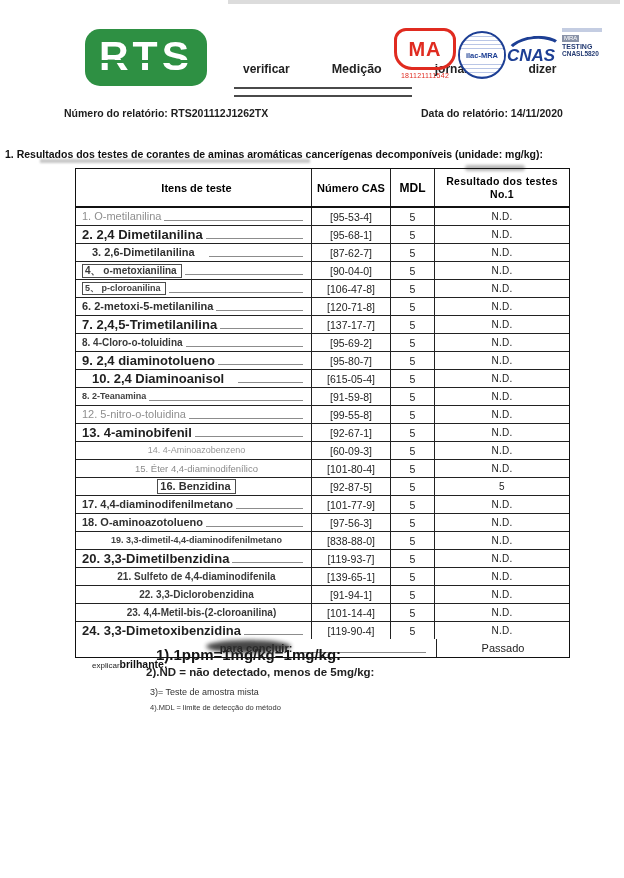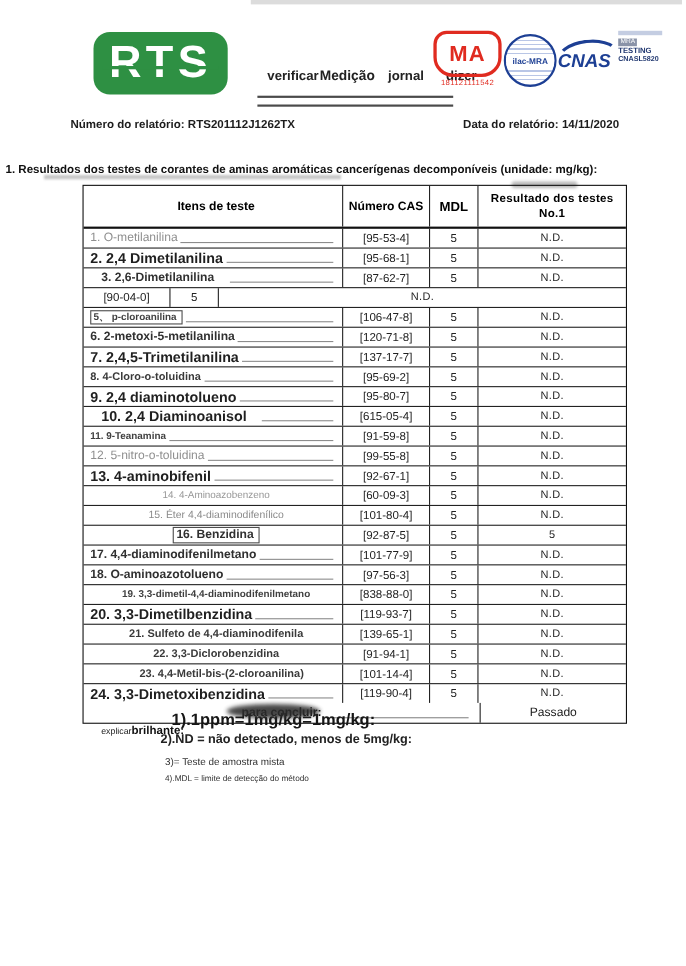--- a/index.html
+++ b/index.html
@@ -14,21 +14,21 @@
   
   .topstrip{top:0;left:228px;width:392px;height:4px;background:#dcdcdc;}
 
   
   .rts-logo{left:85px;top:29px;width:122px;height:57px;background:var(--green);
             border-radius:15px;display:flex;align-items:center;justify-content:center;}
   .rts-text{color:#fff;font-size:41px;font-weight:900;letter-spacing:4px;line-height:1;
             transform:translateY(-1px);}
   .rts-stripe{position:absolute;left:8px;right:8px;top:55%;height:3px;background:var(--green);}
 
-  .hdr-words{left:243px;top:62px;display:flex;align-items:flex-start;}
+  .hdr-words{left:243px;top:62px;display:flex;align-items:flex-start;gap:41px;}
   .hdr-words span{font-weight:700;color:#222;}
   .w0{font-size:12px;}
   .w1{font-size:12.5px;margin-left:1px;}
   .w2{font-size:12px;margin-left:12px;}
   .w3{font-size:12px;margin-left:20px;}
   .rule-double{left:234px;top:87px;width:178px;height:6px;
                border-top:2px solid #4a4a4a;border-bottom:2px solid #4a4a4a;}
 
   .cma{left:393px;top:28px;width:64px;text-align:center;}
   .cma-shape{width:56px;height:36px;margin:0 auto;border:3px solid var(--red);
@@ -208,20 +208,24 @@
         <div class="trow">
           <div class="cell c-item ind">
             <span class="item-text v-dark-md">3. 2,6-Dimetilanilina</span>
             <span class="tail"></span>
           </div>
           <div class="cell c-cas">[87-62-7]</div>
           <div class="cell c-mdl">5</div>
           <div class="cell c-res">N.D.</div>
         </div>
         <div class="trow">
+          <div class="cell c-item box">
+            <span class="item-text v-dark-sm">4、 o-metoxianilina</span>
+            <span class="tail"></span>
+          </div>
           <div class="cell c-cas">[90-04-0]</div>
           <div class="cell c-mdl">5</div>
           <div class="cell c-res">N.D.</div>
         </div>
         <div class="trow">
           <div class="cell c-item box">
             <span class="item-text v-dark-xs">5、 p-cloroanilina</span>
             <span class="tail"></span>
           </div>
           <div class="cell c-cas">[106-47-8]</div>
@@ -268,21 +272,21 @@
           <div class="cell c-item ind">
             <span class="item-text v-dark-lg">10. 2,4 Diaminoanisol</span>
             <span class="tail"></span>
           </div>
           <div class="cell c-cas">[615-05-4]</div>
           <div class="cell c-mdl">5</div>
           <div class="cell c-res">N.D.</div>
         </div>
         <div class="trow">
           <div class="cell c-item">
-            <span class="item-text v-dark-xs">11. 9-Teanamina</span>
+            <span class="item-text v-dark-xs">8. 2-Teanamina</span>
             <span class="tail"></span>
           </div>
           <div class="cell c-cas">[91-59-8]</div>
           <div class="cell c-mdl">5</div>
           <div class="cell c-res">N.D.</div>
         </div>
         <div class="trow">
           <div class="cell c-item">
             <span class="item-text v-gray-md">12. 5-nitro-o-toluidina</span>
             <span class="tail"></span>

